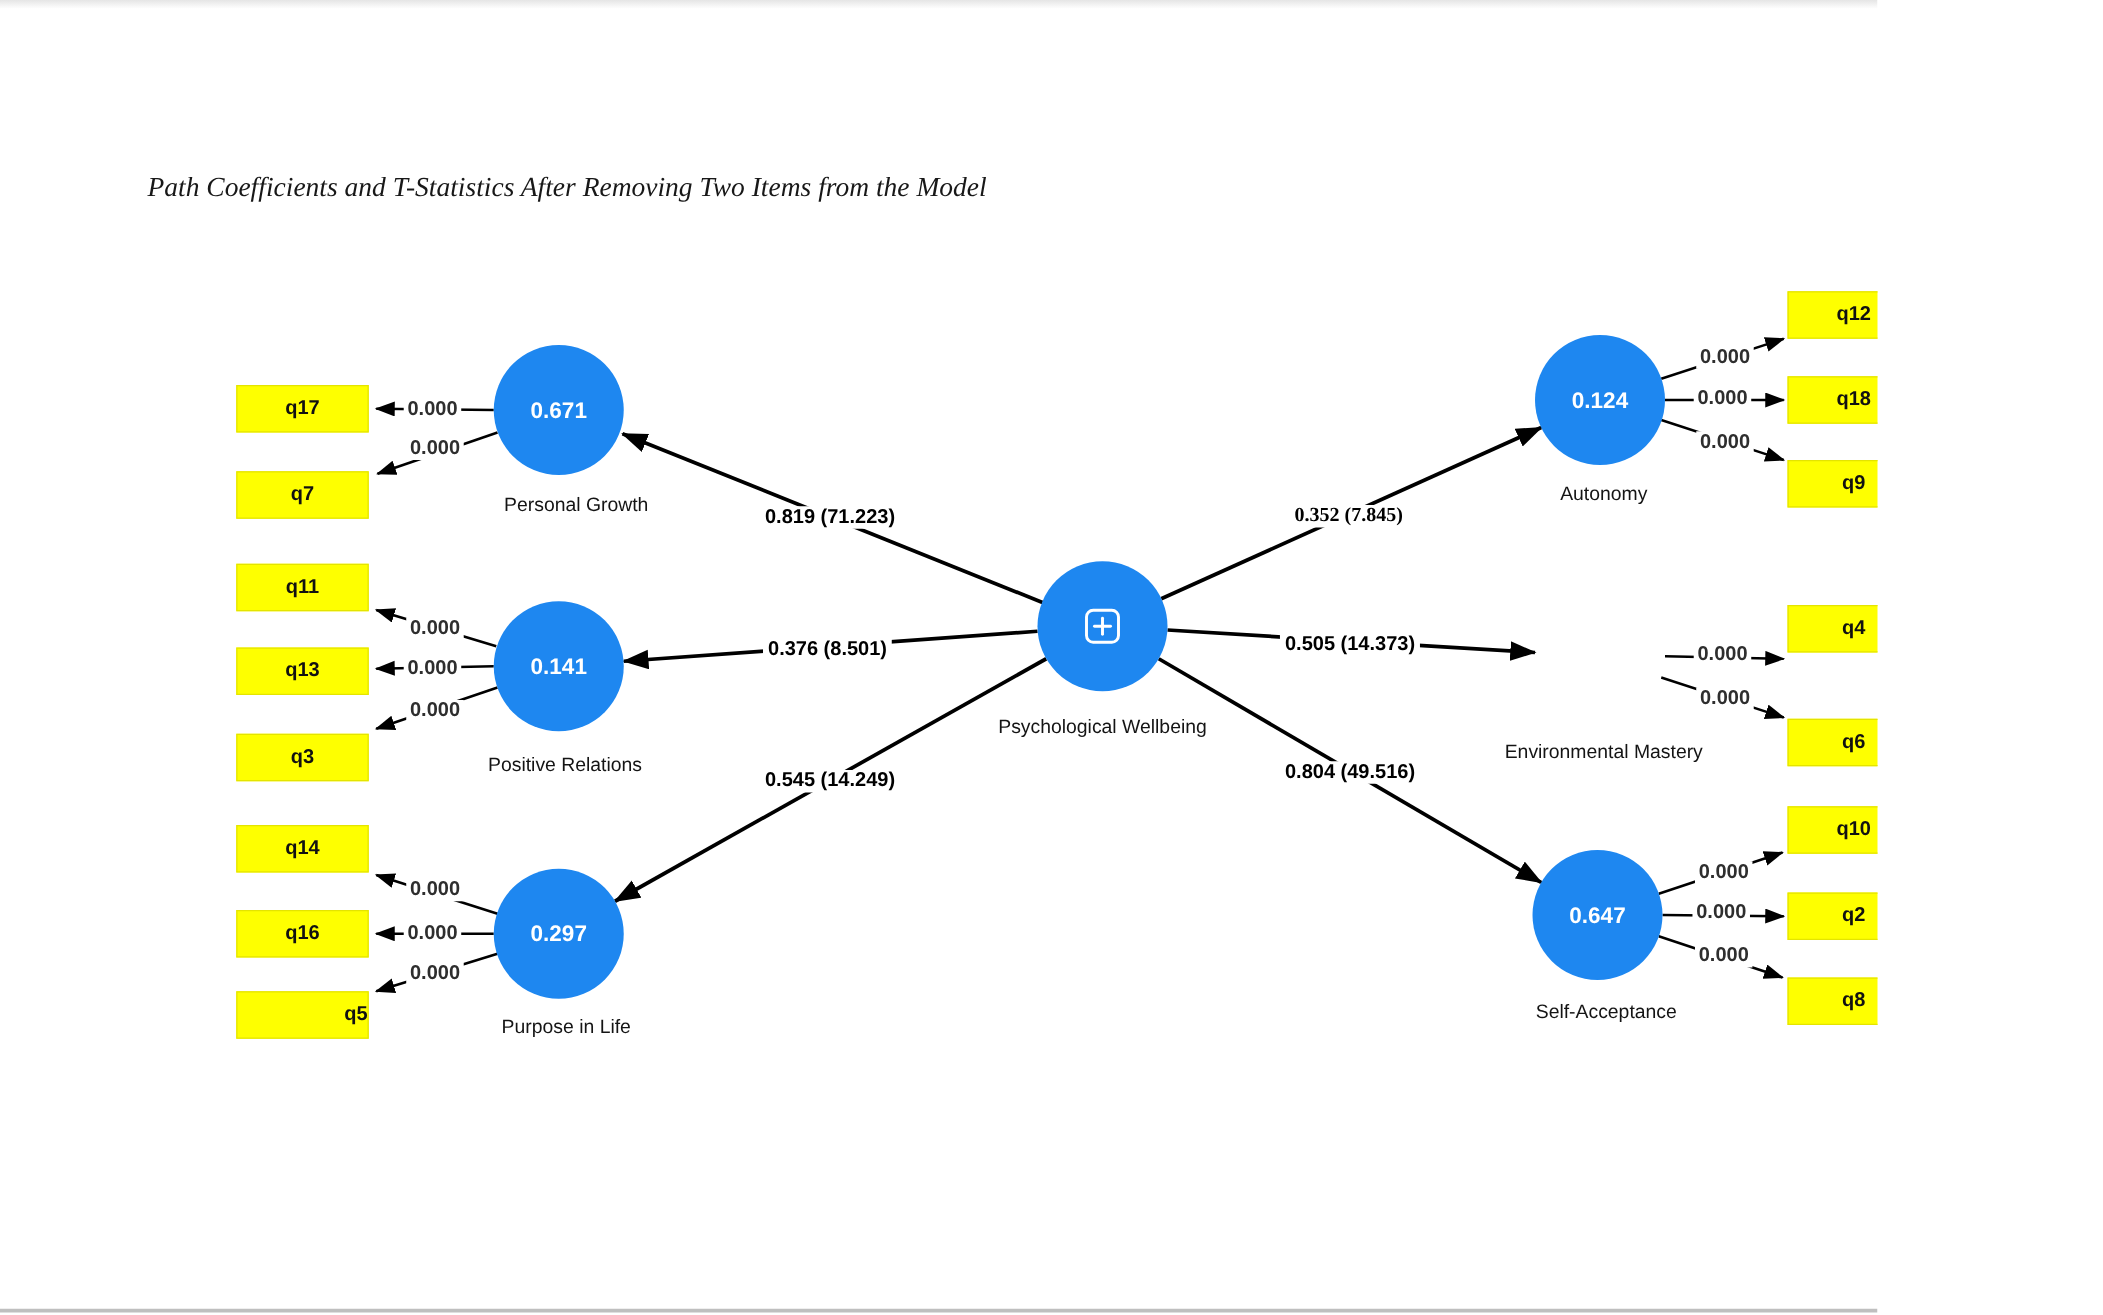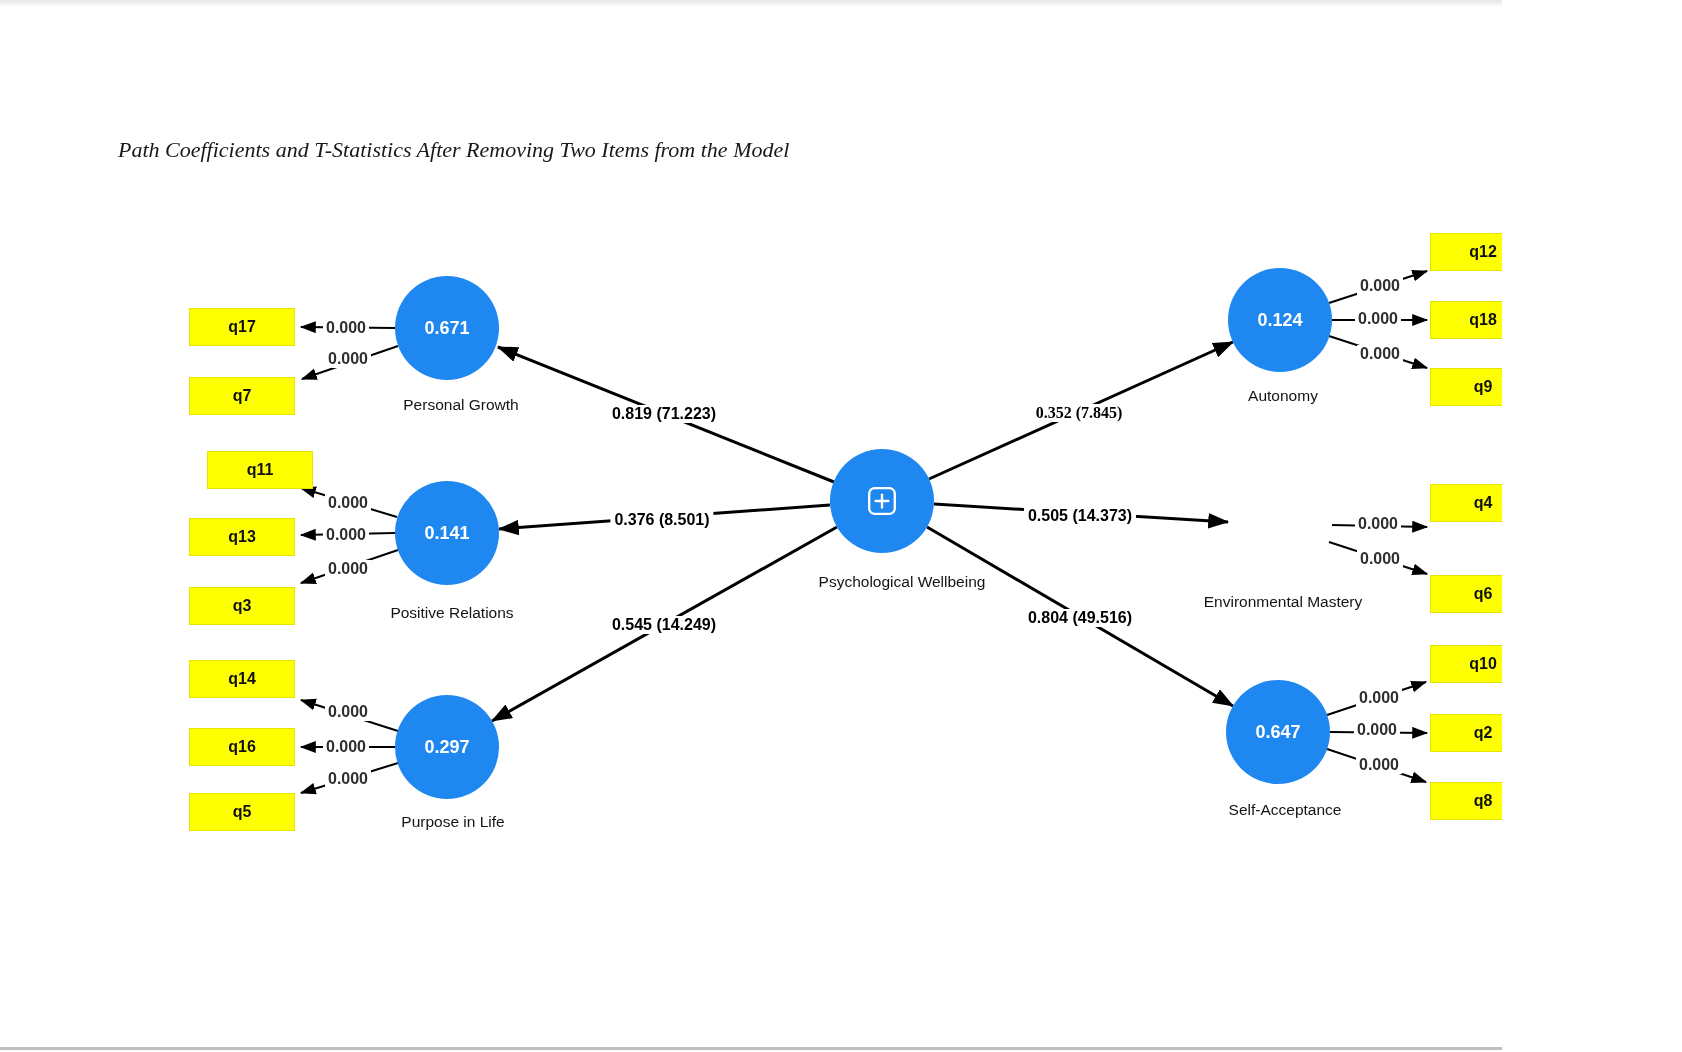--- a/index.html
+++ b/index.html
@@ -67,26 +67,26 @@
       <line x1="1332" y1="525" x2="1427" y2="527" marker-end="url(#ah-sm)"></line>
       <line x1="1329" y1="542" x2="1427" y2="574" marker-end="url(#ah-sm)"></line>
       <line x1="1327" y1="715" x2="1426" y2="682" marker-end="url(#ah-sm)"></line>
       <line x1="1330" y1="732" x2="1427" y2="733" marker-end="url(#ah-sm)"></line>
       <line x1="1327" y1="749" x2="1426" y2="782" marker-end="url(#ah-sm)"></line>
     </g>
   </svg>
 
   <div class="box" style="left:189px;top:308px;">q17</div>
   <div class="box" style="left:189px;top:377px;">q7</div>
-  <div class="box" style="left:207px;top:451px;">q11</div>
+  <div class="box" style="left:189px;top:451px;">q11</div>
   <div class="box" style="left:189px;top:518px;">q13</div>
   <div class="box" style="left:189px;top:587px;">q3</div>
   <div class="box" style="left:189px;top:660px;">q14</div>
   <div class="box" style="left:189px;top:728px;">q16</div>
-  <div class="box" style="left:189px;top:793px;">q5</div>
+  <div class="box" style="left:189px;top:793px;text-align:right;">q5</div>
 
   <div class="box" style="left:1430px;top:233px;">q12</div>
   <div class="box" style="left:1430px;top:301px;">q18</div>
   <div class="box" style="left:1430px;top:368px;">q9</div>
   <div class="box" style="left:1430px;top:484px;">q4</div>
   <div class="box" style="left:1430px;top:575px;">q6</div>
   <div class="box" style="left:1430px;top:645px;">q10</div>
   <div class="box" style="left:1430px;top:714px;">q2</div>
   <div class="box" style="left:1430px;top:782px;">q8</div>
 
@@ -113,21 +113,21 @@
       <line x1="9" y1="15" x2="21" y2="15" stroke="#fff" stroke-width="2.2" stroke-linecap="round"></line>
     </svg>
   </div>
 
   <div class="cname" style="left:461px;top:405px;">Personal Growth</div>
   <div class="cname" style="left:452px;top:613px;">Positive Relations</div>
   <div class="cname" style="left:453px;top:822px;">Purpose in Life</div>
   <div class="cname" style="left:1283px;top:396px;">Autonomy</div>
   <div class="cname" style="left:1283px;top:602px;">Environmental Mastery</div>
   <div class="cname" style="left:1285px;top:810px;">Self-Acceptance</div>
-  <div class="cname" style="left:902px;top:582px;text-align:center;">Psychological Wellbeing</div>
+  <div class="cname" style="left:882px;top:582px;text-align:center;">Psychological Wellbeing</div>
 
   <div class="loading" style="left:346px;top:328px;">0.000</div>
   <div class="loading" style="left:348px;top:359px;">0.000</div>
   <div class="loading" style="left:348px;top:503px;">0.000</div>
   <div class="loading" style="left:346px;top:535px;">0.000</div>
   <div class="loading" style="left:348px;top:569px;">0.000</div>
   <div class="loading" style="left:348px;top:712px;">0.000</div>
   <div class="loading" style="left:346px;top:747px;">0.000</div>
   <div class="loading" style="left:348px;top:779px;">0.000</div>
   <div class="loading" style="left:1380px;top:286px;">0.000</div>

